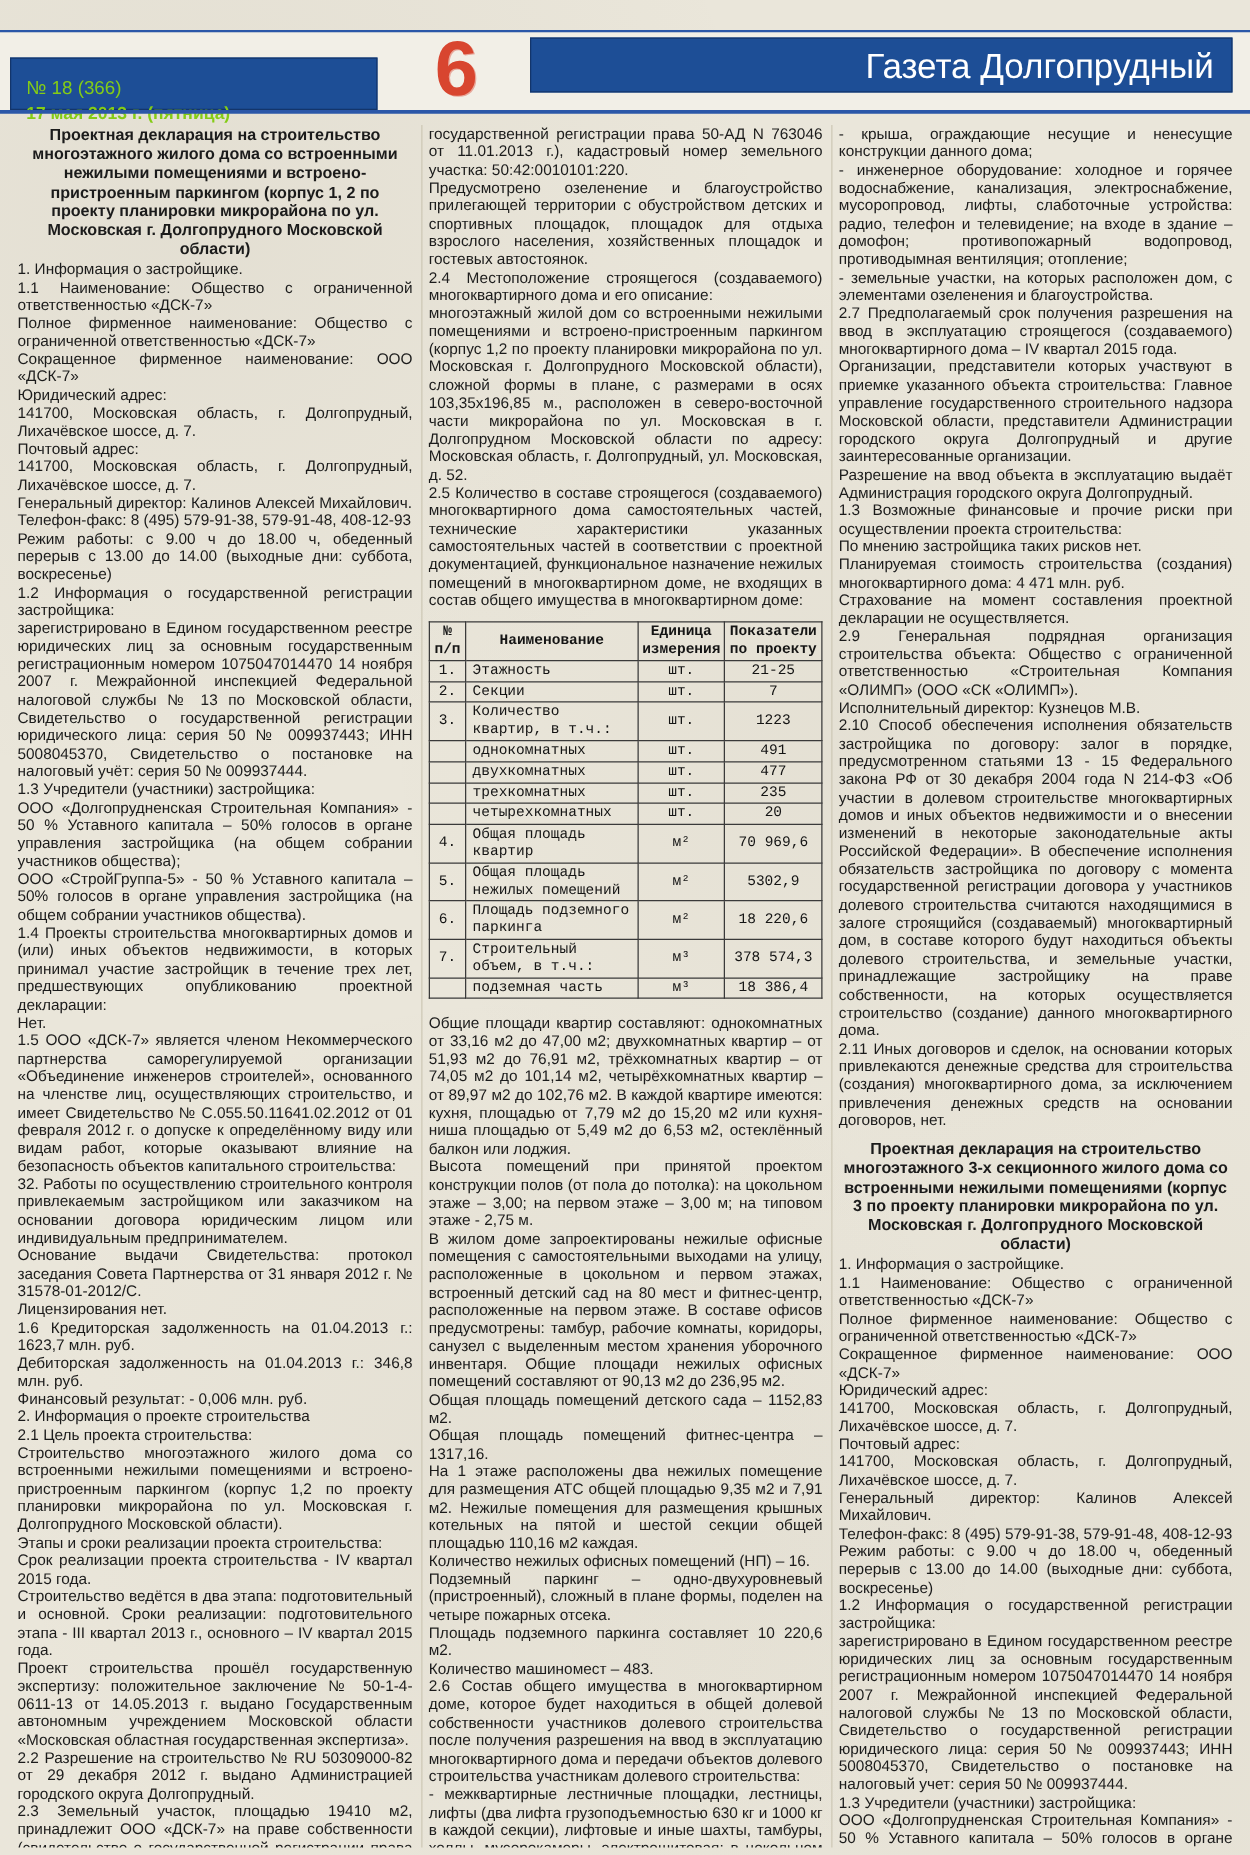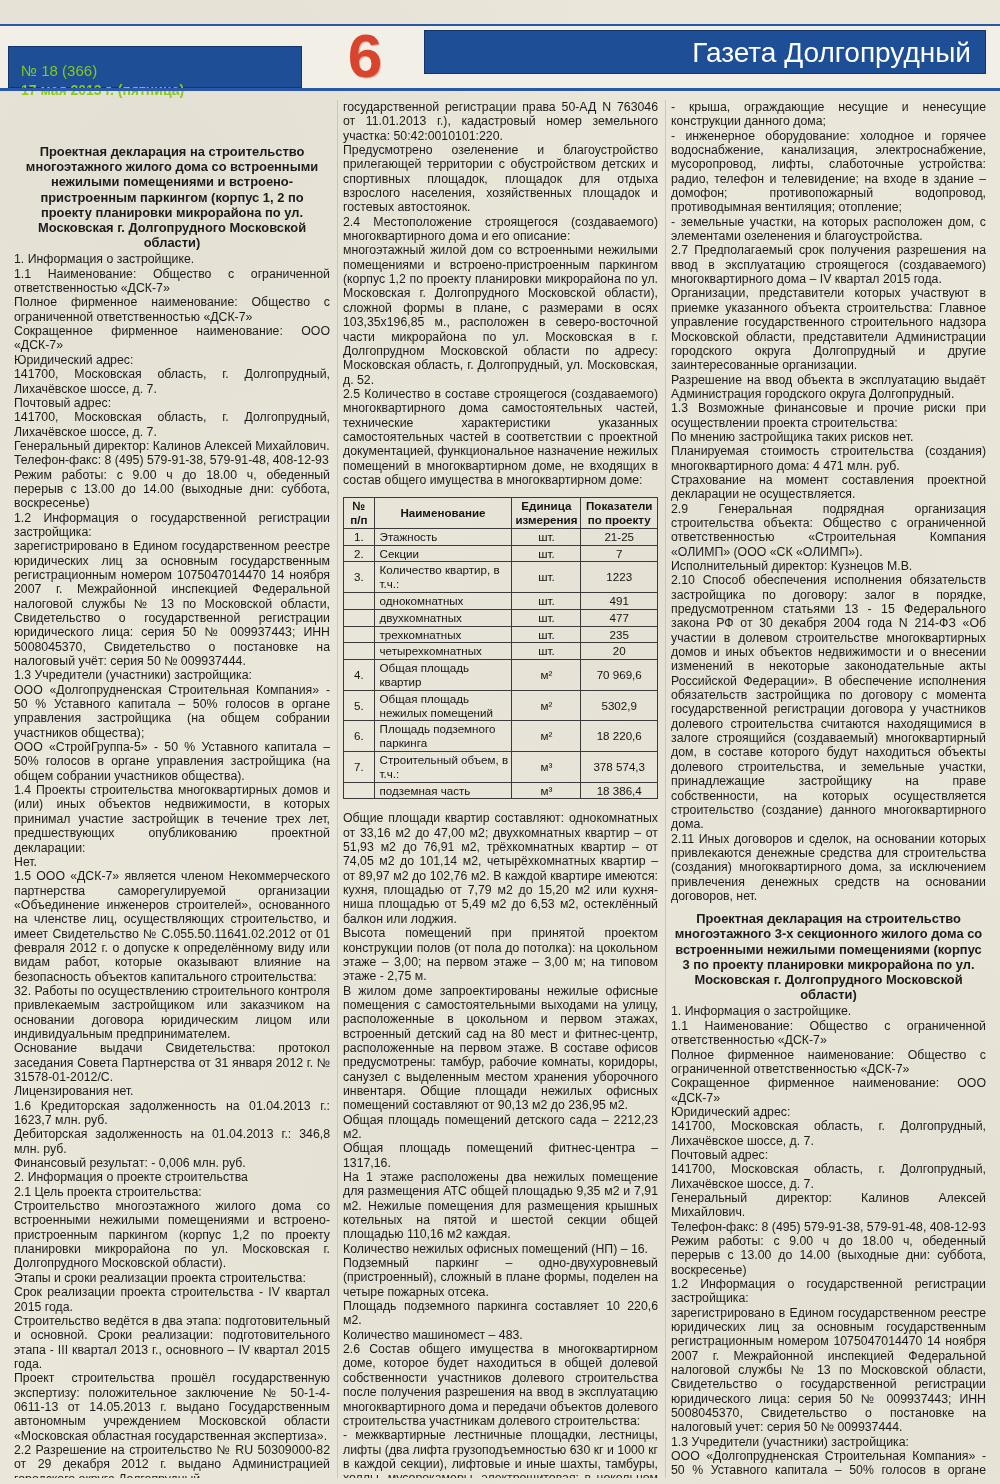--- a/index.html
+++ b/index.html
@@ -21,24 +21,24 @@
   .page-num{position:absolute;left:328px;top:24px;width:74px;text-align:center;
     font-size:62px;line-height:64px;font-weight:bold;color:#d8452f;
     text-shadow:1px 1px 0 #e8a79a;}
   .masthead-box{position:absolute;left:424px;top:30px;width:562px;height:44px;background:#1d4e96;
     color:#fff;text-align:right;font-size:28px;line-height:44px;box-sizing:border-box;
     padding-right:14px;border:1px solid #13356b;}
   .content{position:absolute;left:9px;top:100px;width:984px;height:1378px;display:flex;}
   .col{width:328px;height:100%;overflow:hidden;box-sizing:border-box;padding:0 7px 0 5px;}
   .col + .col{border-left:1px solid #cdc7b5;}
   .col p{margin:0;font-size:12.3px;line-height:14.35px;text-align:justify;}
-  .col p.title{text-align:center;font-weight:700;font-size:12.9px;line-height:15.2px;margin-bottom:2px;margin-top:44px;}
+  .col p.title{text-align:center;font-weight:700;font-size:12.9px;line-height:15.2px;margin-bottom:2px;}
   .col p.title:not(:first-child){margin-top:8px;}
   table.spec-table{width:100%;border-collapse:collapse;margin:10px 0 12px;
-    font-family:Liberation Sans, sans-serif;color:#141414;}
+    font-family:Liberation Mono, monospace;color:#141414;}
   table.spec-table th, table.spec-table td{border:1px solid #3a3a3a;padding:1px 3px;
     font-size:11.6px;line-height:13.8px;}
   table.spec-table th{font-weight:700;text-align:center;}
   table.spec-table td.c0{width:32px;text-align:center;}
   table.spec-table td.c1{width:150px;text-align:left;padding-left:5px;}
   table.spec-table td.c2{width:58px;text-align:center;}
   table.spec-table td.c3{width:72px;text-align:center;}
 </style>
 </head>
 <body>
@@ -178,21 +178,21 @@
               <td class="c0"></td>
               <td class="c1">подземная часть</td>
               <td class="c2">м³</td>
               <td class="c3">18 386,4</td>
             </tr>
           </tbody>
         </table>
         <p class="p">Общие площади квартир составляют: однокомнатных от 33,16 м2 до 47,00 м2; двухкомнатных квартир – от 51,93 м2 до 76,91 м2, трёхкомнатных квартир – от 74,05 м2 до 101,14 м2, четырёхкомнатных квартир – от 89,97 м2 до 102,76 м2.  В каждой квартире имеются: кухня, площадью от 7,79 м2 до 15,20 м2 или кухня-ниша площадью от 5,49 м2 до 6,53 м2, остеклённый балкон или лоджия.</p>
         <p class="p">Высота помещений при принятой проектом конструкции полов (от пола до потолка): на цокольном этаже – 3,00; на первом этаже – 3,00 м; на типовом этаже - 2,75 м.</p>
         <p class="p">В жилом доме запроектированы нежилые офисные помещения с самостоятельными выходами на улицу, расположенные в цокольном и первом этажах, встроенный детский сад на 80 мест и фитнес-центр, расположенные на первом этаже. В составе офисов предусмотрены: тамбур, рабочие комнаты, коридоры, санузел с выделенным местом хранения уборочного инвентаря. Общие площади нежилых офисных помещений составляют от 90,13 м2 до 236,95 м2.</p>
-        <p class="p">Общая площадь помещений детского сада – 2212,23 м2.</p>
+        <p class="p">Общая площадь помещений детского сада – 1152,83 м2.</p>
         <p class="p">Общая площадь помещений фитнес-центра – 1317,16.</p>
         <p class="p">На 1 этаже расположены два нежилых помещение для размещения АТС общей площадью 9,35 м2 и 7,91 м2. Нежилые помещения для размещения крышных котельных на пятой и шестой секции общей площадью 110,16 м2 каждая.</p>
         <p class="p">Количество нежилых офисных помещений (НП) – 16.</p>
         <p class="p">Подземный паркинг – одно-двухуровневый (пристроенный), сложный в плане формы, поделен на четыре пожарных отсека.</p>
         <p class="p">Площадь подземного паркинга составляет 10 220,6 м2.</p>
         <p class="p">Количество машиномест – 483.</p>
         <p class="p">2.6 Состав общего имущества в многоквартирном доме, которое будет находиться в общей долевой собственности участников долевого строительства после получения разрешения на ввод в эксплуатацию многоквартирного дома и передачи объектов долевого строительства участникам долевого строительства:</p>
         <p class="p">- межквартирные лестничные площадки, лестницы, лифты (два лифта грузоподъемностью 630 кг и 1000 кг в каждой секции), лифтовые и иные шахты, тамбуры, холлы, мусорокамеры, электрощитовая; в цокольном этаже – помещения инженерно-технического назначения, в том числе ИТП, уборочного инвентаря, насосная и насосная пожаротушения, тепловые узлы, радиоузел, узел ввода водопровода; иные помещения общего пользования;</p>
       </div>
     <div class="col">

